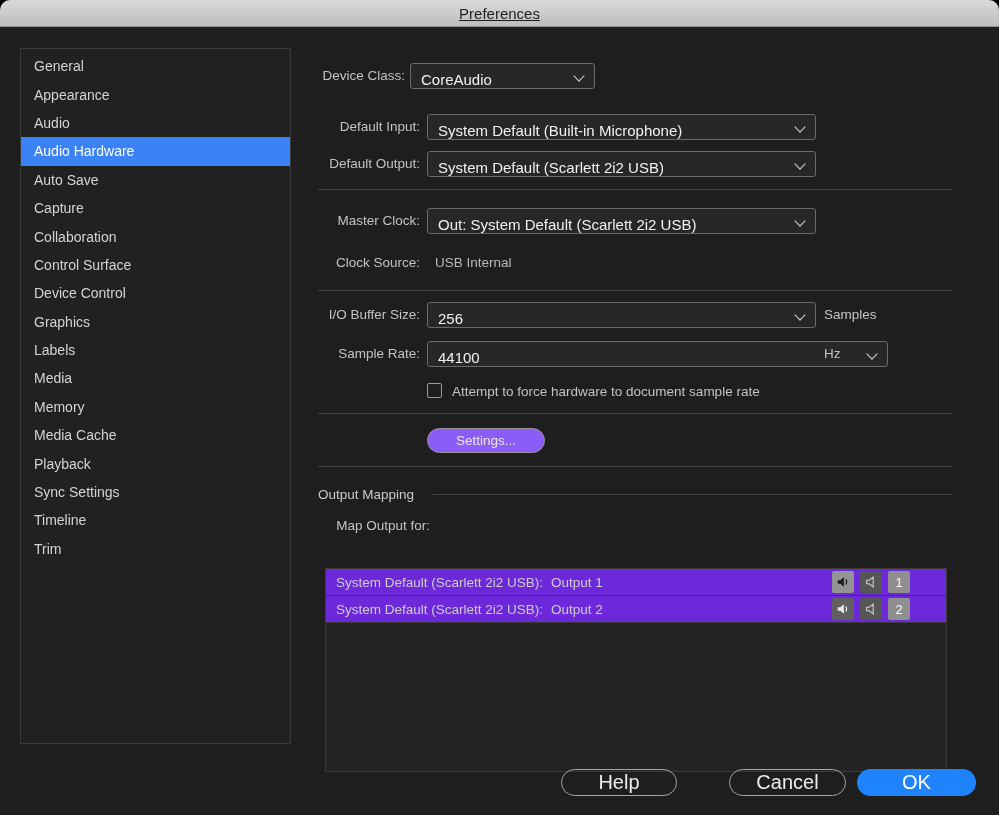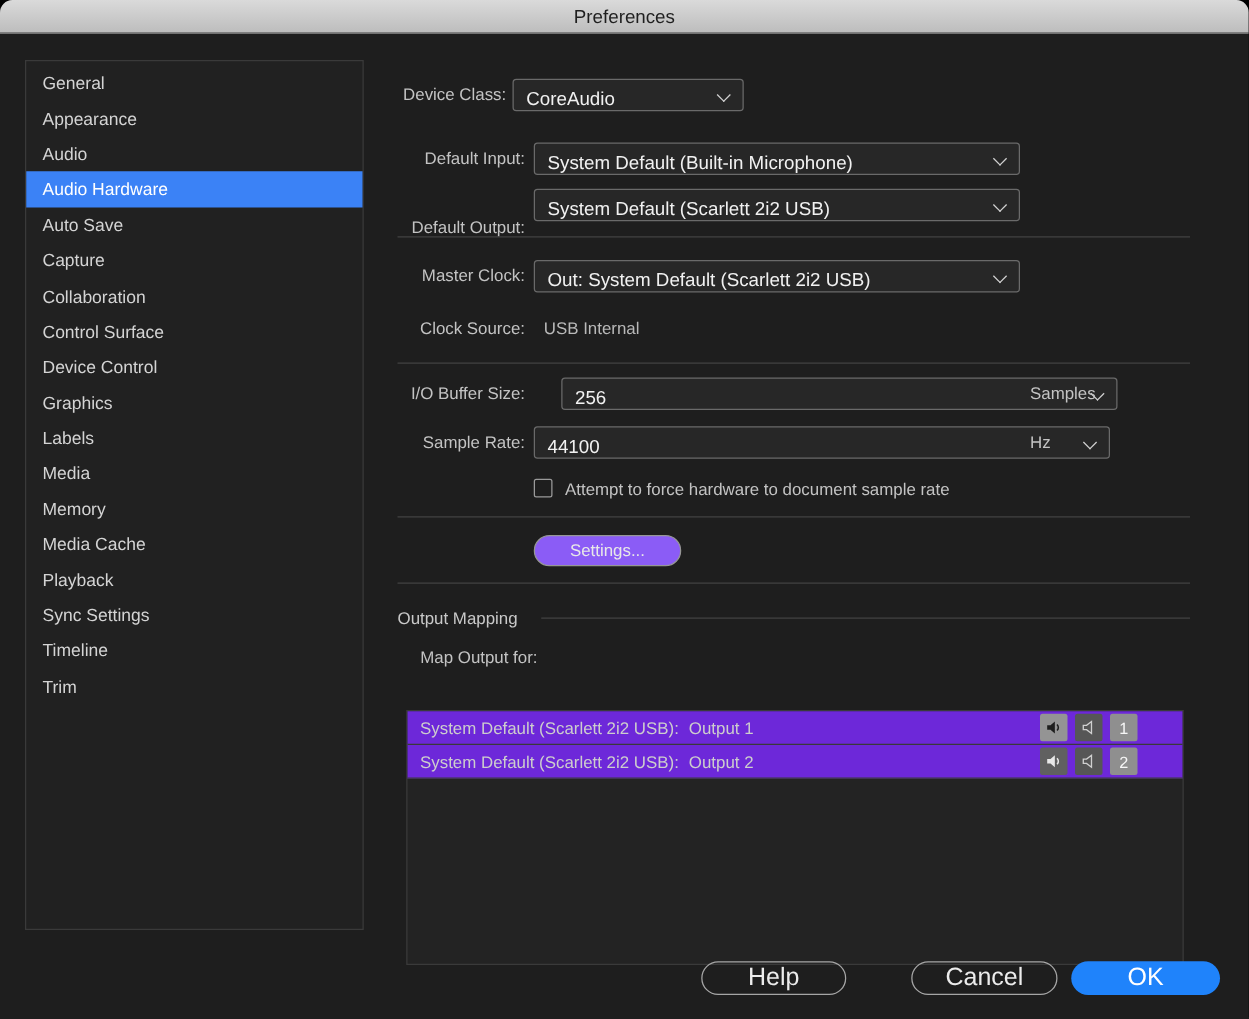--- a/index.html
+++ b/index.html
@@ -2,21 +2,21 @@
 <html><head>
 <meta charset="utf-8">
 <style>
   * { margin:0; padding:0; box-sizing:border-box; }
   html,body { width:999px; height:815px; background:#000; font-family:"Liberation Sans", sans-serif; overflow:hidden; }
   .window { position:absolute; inset:0; background:#1e1e1e; border-radius:10px 10px 0 0; overflow:hidden; }
 
   .titlebar { position:absolute; top:0; left:0; right:0; height:27px;
     background:linear-gradient(#dadada,#bdbdbd); border-bottom:1px solid #8f8f8f;
     display:flex; align-items:center; justify-content:center; }
-  .titlebar .title { font-size:15px; color:#1f1f1f; font-weight:500; }
+  .titlebar .title { font-size:15px; color:#1f1f1f; font-weight:500;text-decoration:underline; }
 
   .sidebar { position:absolute; left:20px; top:48px; width:271px; height:696px;
     background:#212121; border:1px solid #3a3a3a; padding-top:3px; }
   .sb-item { height:28.4px; display:flex; align-items:center; padding-left:13px;
     font-size:14px; color:#d4d4d4; cursor:default; }
   .sb-item.selected { background:#3b82f6; color:#ffffff; }
 
   .flabel { position:absolute; font-size:13.5px; color:#c3c3c3; text-align:right; }
   .fvalue { position:absolute; font-size:13.5px; color:#b9b9b9; }
   .funit  { position:absolute; font-size:13.5px; color:#c3c3c3; }
@@ -92,41 +92,41 @@
     <span>CoreAudio</span>
     <span class="chev"></span>
   </div>
 
   <div class="flabel" style="left:280px; top:119px; width:140px;">Default Input:</div>
   <div class="dropdown" style="left:427px; top:114px; width:389px;">
     <span>System Default (Built-in Microphone)</span>
     <span class="chev"></span>
   </div>
 
-  <div class="flabel" style="left:280px; top:156px; width:140px;margin-top:18px;">Default Output:</div>
+  <div class="flabel" style="left:280px; top:156px; width:140px;">Default Output:</div>
   <div class="dropdown" style="left:427px; top:151px; width:389px;">
     <span>System Default (Scarlett 2i2 USB)</span>
     <span class="chev"></span>
   </div>
 
   <div class="divider" style="left:318px; top:189px; width:634px;"></div>
 
   <div class="flabel" style="left:280px; top:213px; width:140px;">Master Clock:</div>
   <div class="dropdown" style="left:427px; top:208px; width:389px;">
     <span>Out: System Default (Scarlett 2i2 USB)</span>
     <span class="chev"></span>
   </div>
 
   <div class="flabel" style="left:280px; top:255px; width:140px;">Clock Source:</div>
   <div class="fvalue" style="left:435px; top:255px;">USB Internal</div>
 
   <div class="divider" style="left:318px; top:290px; width:634px;"></div>
 
   <div class="flabel" style="left:280px; top:307px; width:140px;">I/O Buffer Size:</div>
-  <div class="dropdown" style="left:427px; top:302px; width:445px;margin-left:22px;">
+  <div class="dropdown" style="left:427px; top:302px; width:389px;">
     <span>256</span>
     <span class="chev"></span>
   </div>
   <div class="funit" style="left:824px; top:307px;">Samples</div>
 
   <div class="flabel" style="left:280px; top:346px; width:140px;">Sample Rate:</div>
   <div class="dropdown" style="left:427px; top:341px; width:461px;">
     <span>44100</span>
     <span class="chev"></span>
   </div>

